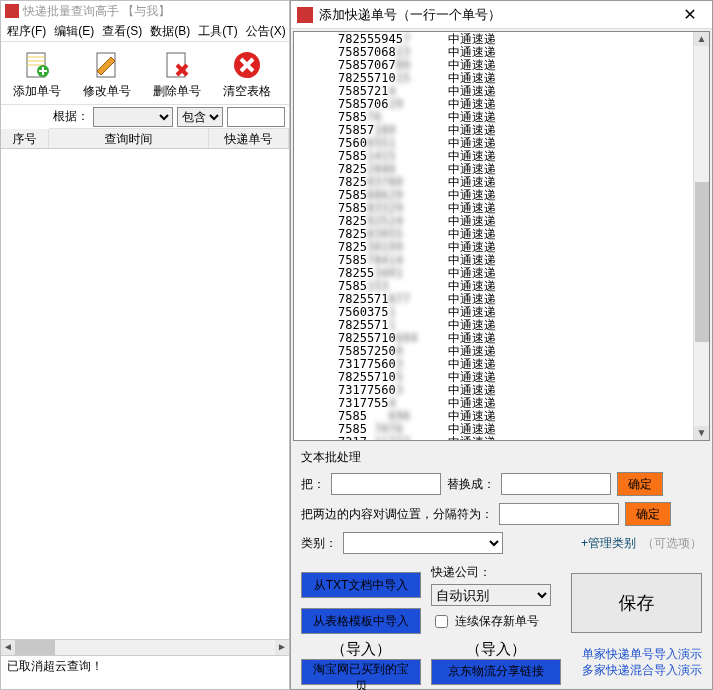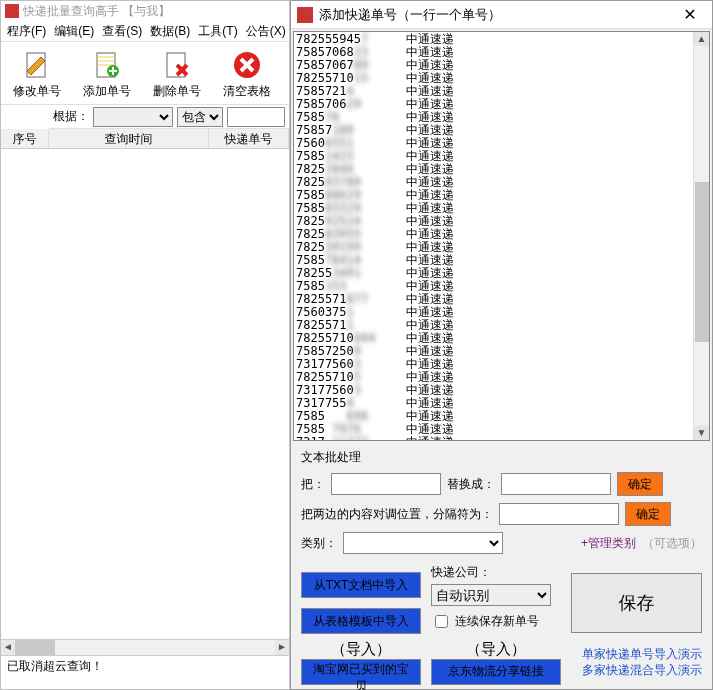--- a/index.html
+++ b/index.html
@@ -158,21 +158,21 @@
   }
   .list-scrollbar .arrow-up { top: 0; }
   .list-scrollbar .arrow-down { bottom: 0; }
   .list-scrollbar .thumb {
     position: absolute; left: 1px; width: 14px;
     top: 150px; height: 160px;
     background: #c8c8c8;
   }
   .list-row { display: block; }
   .blur { color: transparent; text-shadow: 0 0 5px #666; }
-  .list-num { display: inline-block; width: 110px; }
+  .list-num { display: inline-block; width: 110px; margin-left: 42px; }
   .list-carrier { display: inline-block; }
 
   .batch-section {
     padding: 6px 10px;
   }
   .batch-title { margin-bottom: 6px; }
   .row {
     display: flex; align-items: center; gap: 6px;
     margin-bottom: 6px;
   }
@@ -183,21 +183,21 @@
   }
   .row .btn {
     height: 24px; padding: 0 10px;
     border: 1px solid #888; background: #f97316;
     cursor: pointer; font-size: 12px;
   }
   .replace-from { width: 110px; }
   .replace-to { width: 110px; }
   .sep-input { width: 120px; }
   .category-select { width: 160px; }
-  .link-blue { color: #701a75; cursor: pointer; }
+  .link-blue { color: #0c4a6e; cursor: pointer; }
   .hint-gray { color: #999; }
 
   .lower-grid {
     display: grid;
     grid-template-columns: 120px 130px 1fr;
     grid-template-rows: 30px 30px 40px;
     gap: 6px 10px;
     padding: 4px 10px 0 10px;
     align-items: center;
   }
@@ -239,32 +239,32 @@
     <span class="menu-item">编辑(E)</span>
     <span class="menu-item">查看(S)</span>
     <span class="menu-item">数据(B)</span>
     <span class="menu-item">工具(T)</span>
     <span class="menu-item">公告(X)</span>
   </div>
   <div class="toolbar-main">
     <div class="tool-btn">
       <svg class="ticon" viewBox="0 0 32 32">
           <rect x="6" y="4" width="18" height="24" fill="#fff" stroke="#666"></rect>
-          <path d="M10 26 L24 12 L20 8 L6 22 Z" fill="#e8a030" stroke="#a06010"></path>
-        </svg>
-      <span class="tlabel">修改单号</span>
-    </div>
-    <div class="tool-btn">
-      <svg class="ticon" viewBox="0 0 32 32">
-          <rect x="6" y="4" width="18" height="24" fill="#fff" stroke="#666"></rect>
           <path d="M6 8 L24 8 M6 12 L24 12 M6 16 L24 16" stroke="#f0d060"></path>
           <circle cx="22" cy="22" r="6" fill="#3a3"></circle>
           <path d="M22 18 L22 26 M18 22 L26 22" stroke="#fff" stroke-width="2"></path>
         </svg>
       <span class="tlabel">添加单号</span>
+    </div>
+    <div class="tool-btn">
+      <svg class="ticon" viewBox="0 0 32 32">
+          <rect x="6" y="4" width="18" height="24" fill="#fff" stroke="#666"></rect>
+          <path d="M10 26 L24 12 L20 8 L6 22 Z" fill="#e8a030" stroke="#a06010"></path>
+        </svg>
+      <span class="tlabel">修改单号</span>
     </div>
     <div class="tool-btn">
       <svg class="ticon" viewBox="0 0 32 32">
           <rect x="6" y="4" width="18" height="24" fill="#fff" stroke="#666"></rect>
           <path d="M16 16 L26 26 M26 16 L16 26" stroke="#d22" stroke-width="4"></path>
         </svg>
       <span class="tlabel">删除单号</span>
     </div>
     <div class="tool-btn">
       <svg class="ticon" viewBox="0 0 32 32">

